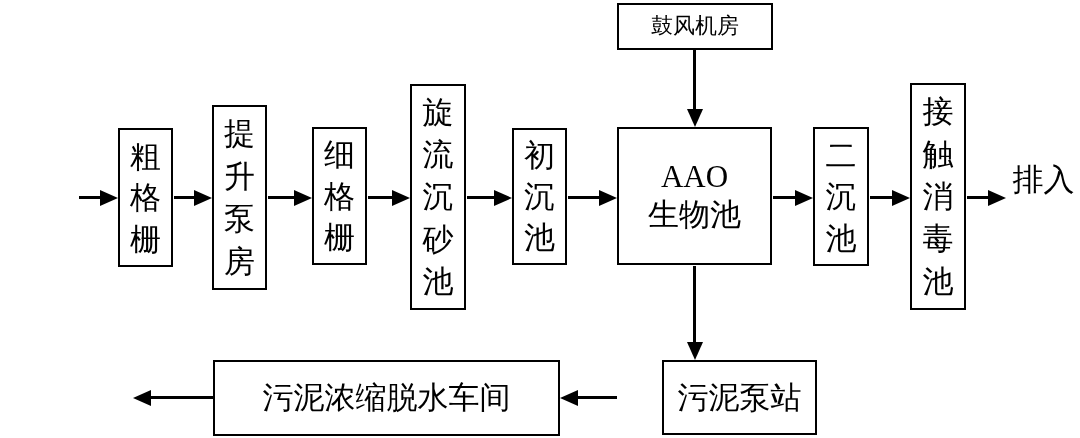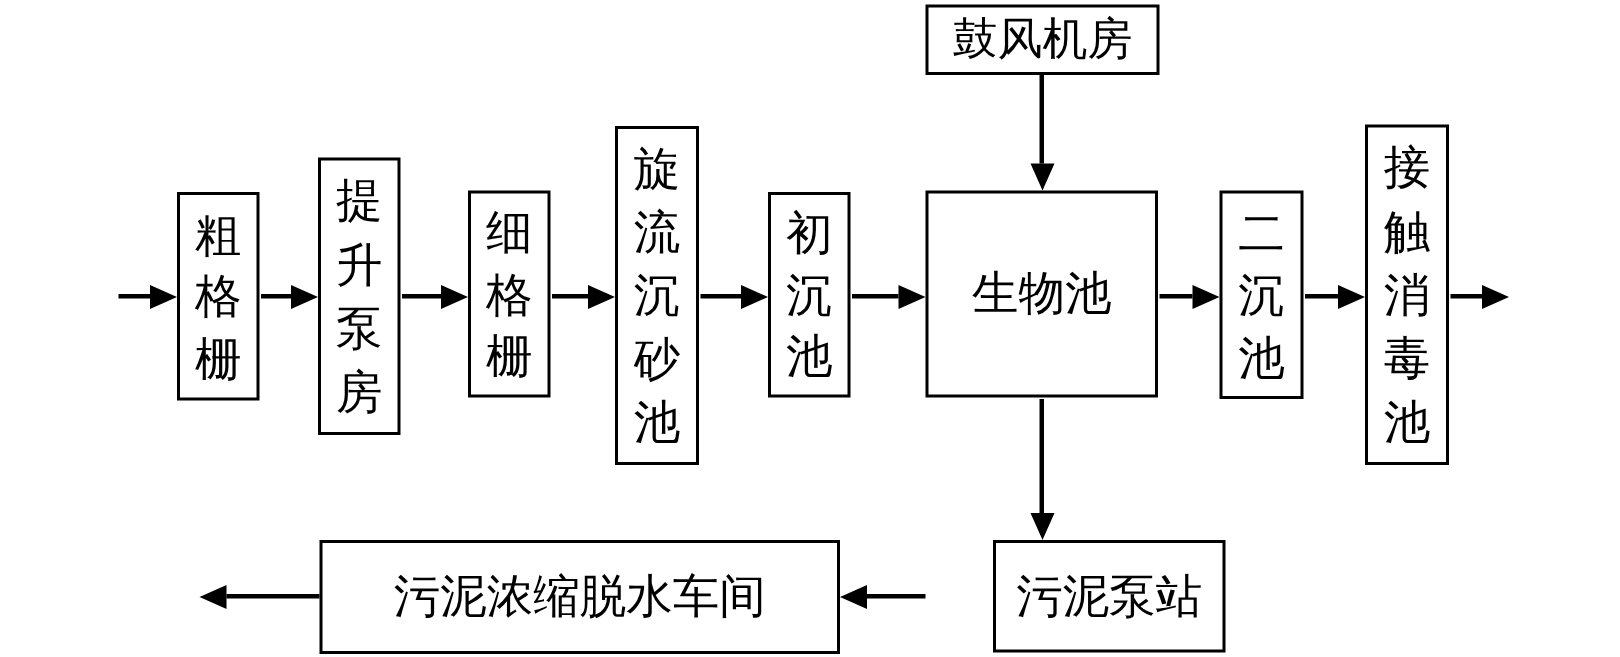--- a/index.html
+++ b/index.html
@@ -138,20 +138,21 @@
   <div class="box" style="left:512px; top:128px; width:55px; height:137px;">
     <span class="vtext">
         <span>初</span>
         <span>沉</span>
         <span>池</span>
       </span>
   </div>
 
   <div class="box" style="left:617px; top:127px; width:155px; height:138px;">
     <div class="twoline">
+      <div>AAO</div>
       <div>生物池</div>
     </div>
   </div>
 
   <div class="box" style="left:813px; top:127px; width:56px; height:139px;">
     <span class="vtext">
         <span>二</span>
         <span>沉</span>
         <span>池</span>
       </span>
@@ -161,24 +162,25 @@
     <span class="vtext">
         <span>接</span>
         <span>触</span>
         <span>消</span>
         <span>毒</span>
         <span>池</span>
       </span>
   </div>
 
   <div class="label" style="left:1007px; top:161px; width:73px; white-space:normal;">
+    <div>排入</div>
   </div>
 
   <div class="box" style="left:617px; top:3px; width:156px; height:47px;">
-    <span class="htext" style="font-size:30px;">鼓风机房</span>
+    <span class="htext" style="font-size:22px;">鼓风机房</span>
   </div>
 
   <div class="box" style="left:617px; top:360px; width:155px; height:75px;margin-left:45px;">
     <span class="htext">污泥泵站</span>
   </div>
 
   <div class="box" style="left:213px; top:360px; width:347px; height:76px;">
     <span class="htext">污泥浓缩脱水车间</span>
   </div>
 

